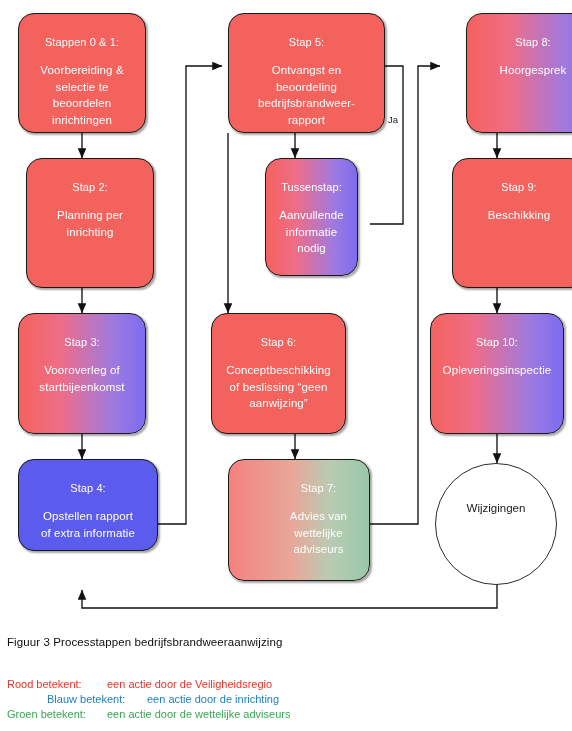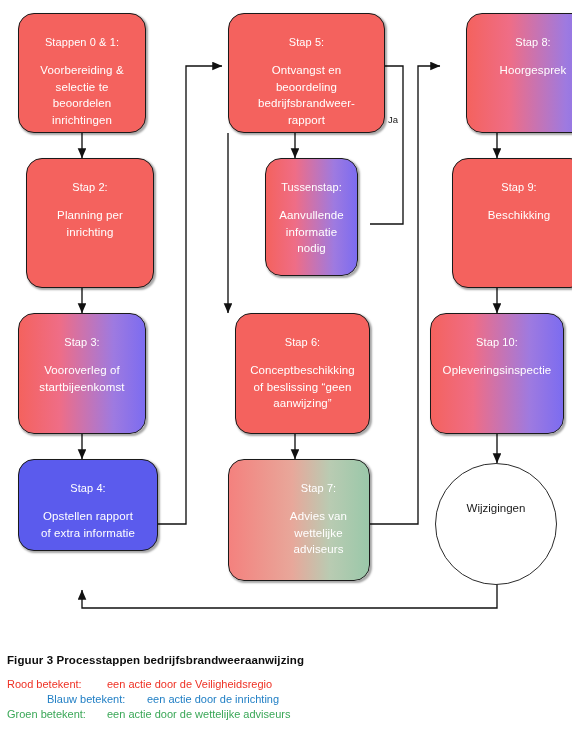--- a/index.html
+++ b/index.html
@@ -79,23 +79,23 @@
   }
   .edge-label {
     position: absolute;
     font-size: 9.5px;
     color: #1a1a1a;
     z-index: 3;
   }
   #caption {
     position: absolute;
     left: 7px;
-    top: 654px;
+    top: 636px;
     font-size: 11.5px;
-    font-weight: bold;
+    font-weight: normal;
     color: #0d0d0d;
     letter-spacing: 0.1px;
   }
   #legend {
     position: absolute;
     left: 7px;
     top: 678px;
     font-size: 11px;
     z-index: 3;
   }
@@ -170,21 +170,21 @@
   <div class="node n-red" style="left:228px; top:13px; width:157px; height:120px;">
     <div class="title">Stap 5:</div>
     <div class="body">Ontvangst en<br>beoordeling<br>bedrijfsbrandweer-<br>rapport</div>
   </div>
 
   <div class="node n-redblue" style="left:257px; top:158px; width:93px; height:118px;margin-left:8px;">
     <div class="title">Tussenstap:</div>
     <div class="body">Aanvullende<br>informatie nodig</div>
   </div>
 
-  <div class="node n-red" style="left:235px; top:313px; width:135px; height:121px;">
+  <div class="node n-red" style="left:211px; top:313px; width:135px; height:121px;">
     <div class="title">Stap 6:</div>
     <div class="body">Conceptbeschikking<br>of beslissing “geen<br>aanwijzing”</div>
   </div>
 
   <div class="node n-redgreen" style="left:228px; top:459px; width:142px; height:122px;">
     <div class="title">Stap 7:</div>
     <div class="body">Advies van<br>wettelijke<br>adviseurs</div>
   </div>
 
   <div class="node n-redblue" style="left:430px; top:13px; width:134px; height:120px;margin-left:36px;">

